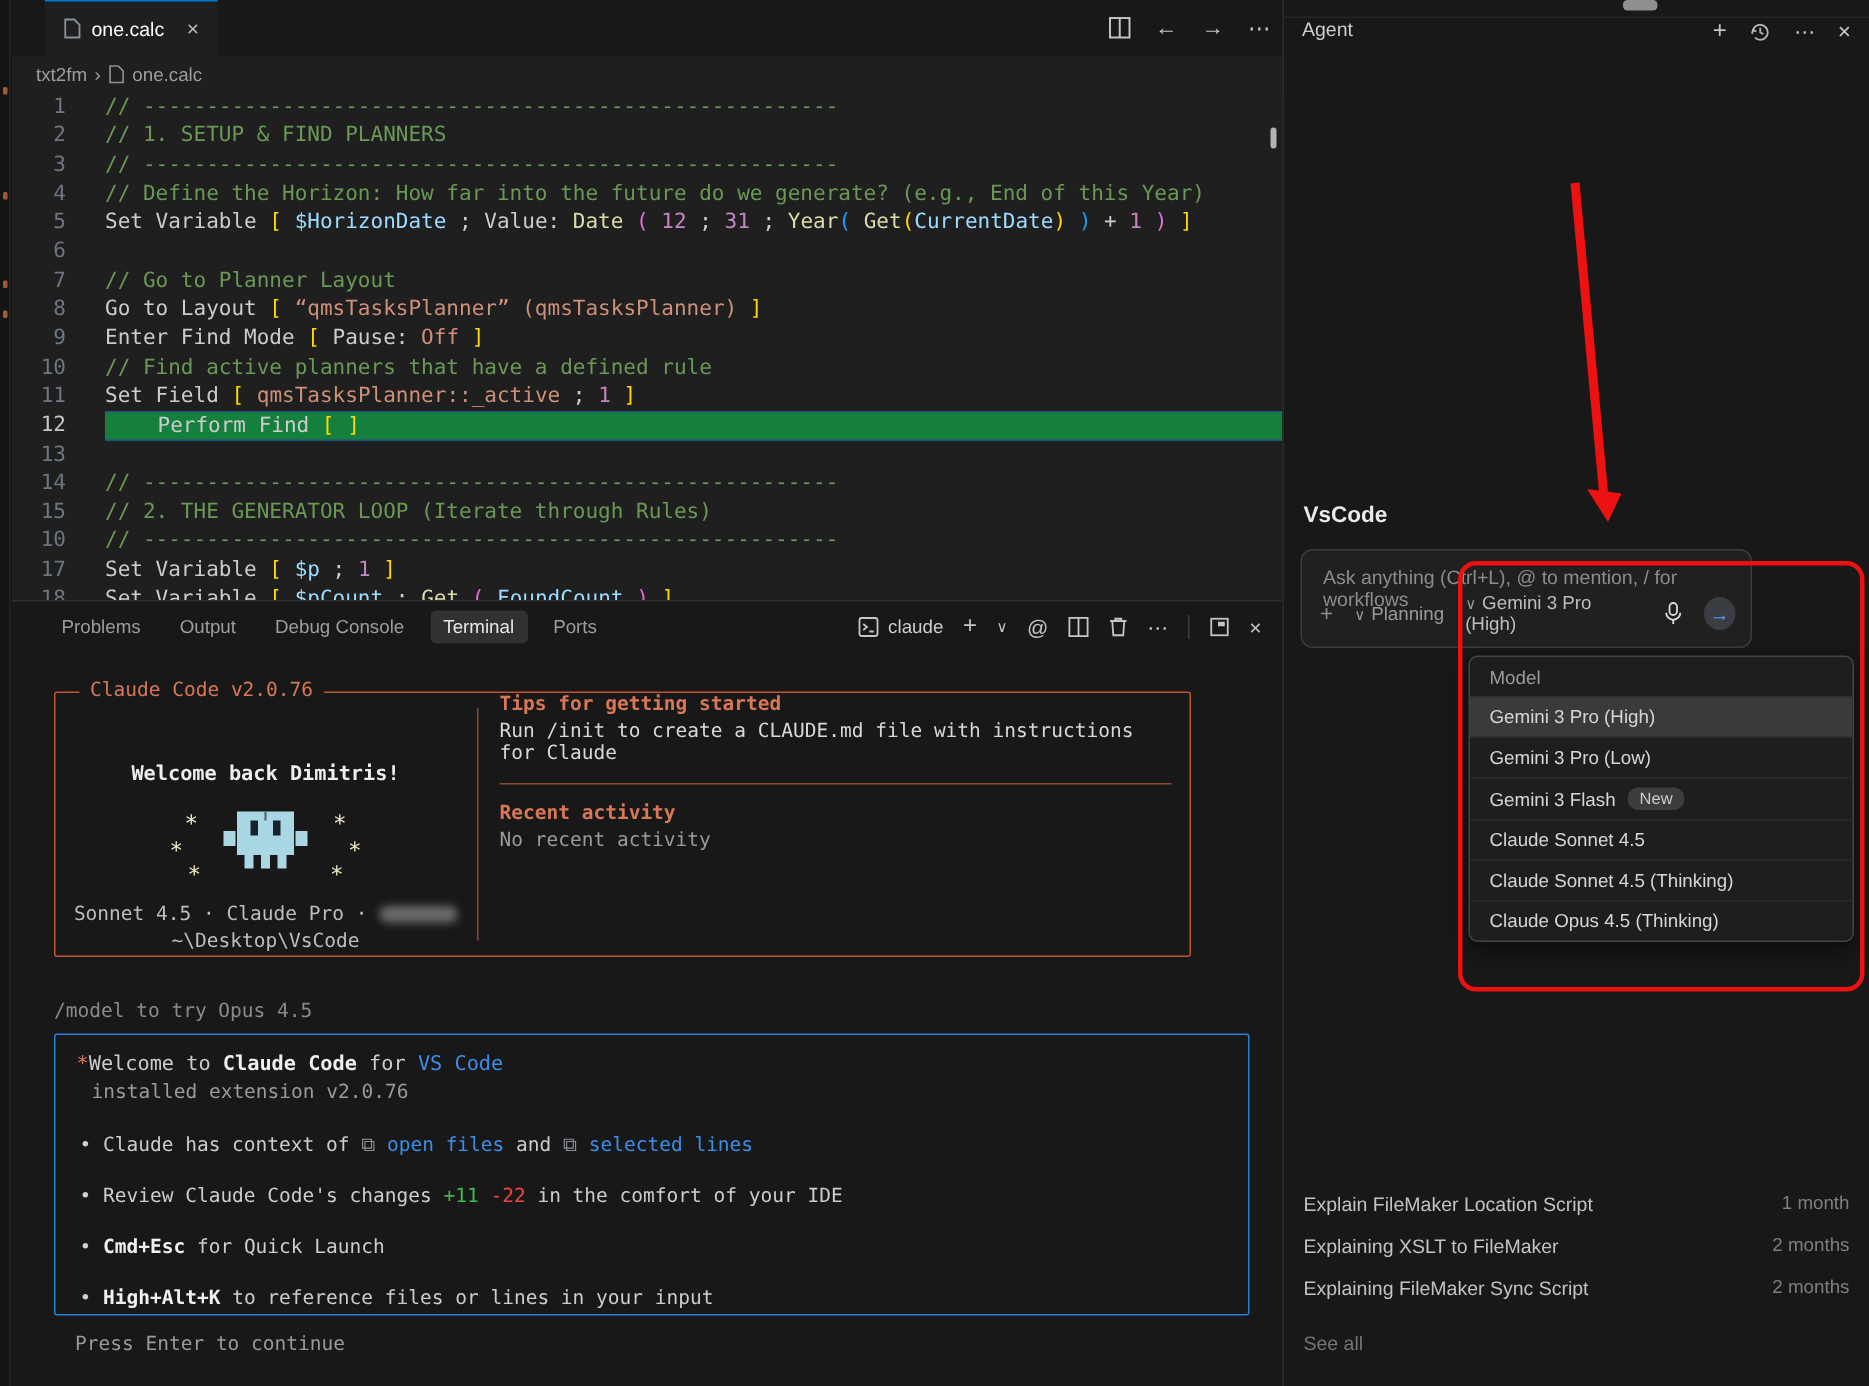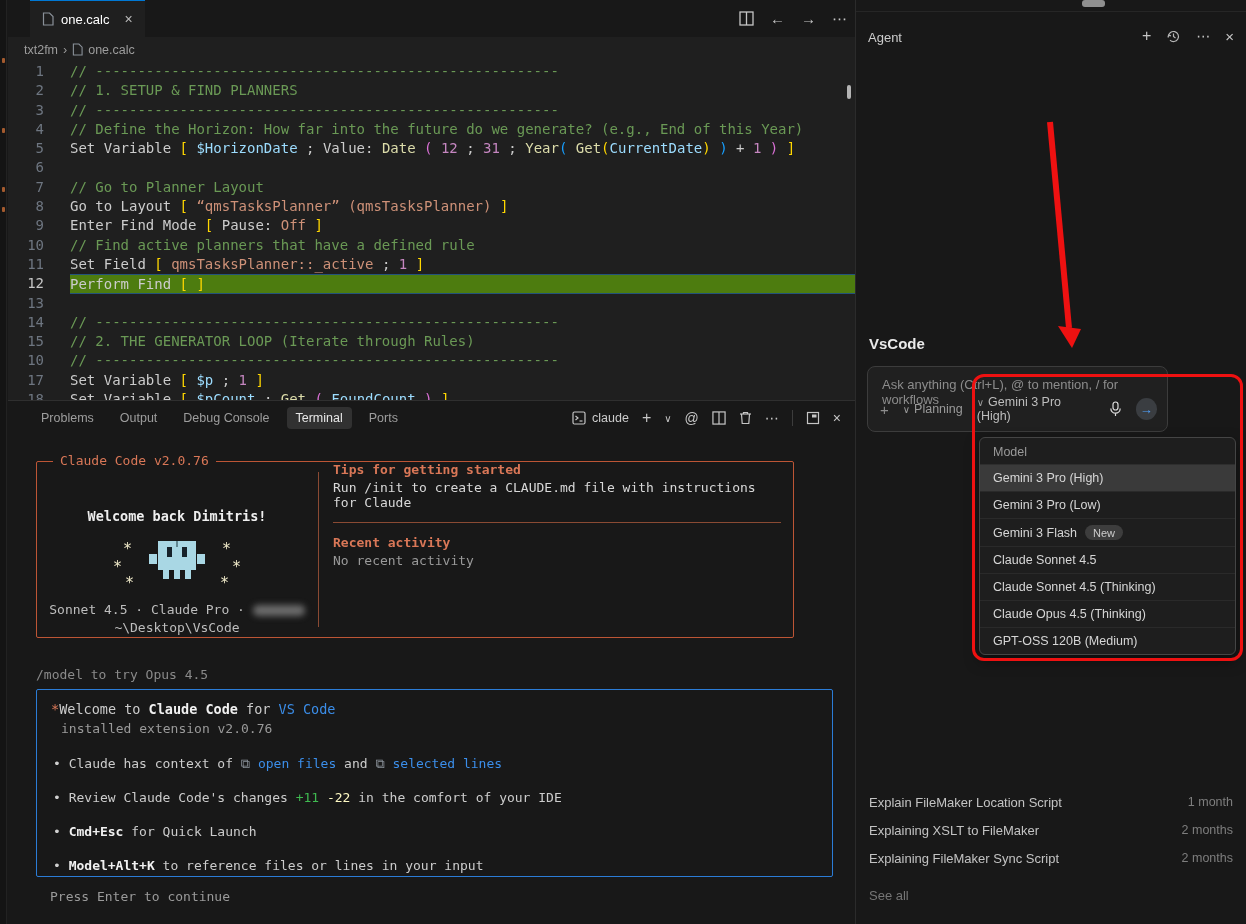--- a/index.html
+++ b/index.html
@@ -18,21 +18,21 @@
   .tab { position:relative; margin-left:22px; height:37px; padding:0 12px; background:#1f1f1f; display:flex; align-items:center; gap:7px;
          border-top:1.5px solid #0078d4; font-size:13px; color:#ffffff; }
   .tab .close { color:#bbbbbb; font-size:14px; margin-left:8px; cursor:pointer; }
   .tab-actions { position:absolute; right:8px; top:0; height:37px; display:flex; align-items:center; gap:16px; color:#c5c5c5; font-size:15px; }
   .breadcrumbs { position:absolute; left:0; top:37px; width:100%; height:25px; background:#1f1f1f; display:flex; align-items:center;
                  padding-left:16px; font-size:12.5px; color:#9d9d9d; gap:5px; }
   .code-area { position:absolute; left:0; top:62px; width:100%; height:338px; overflow:hidden; font-size:14px; line-height:19.3px; }
   .code-line { display:flex; height:19.3px; white-space:pre; }
   .ln { width:62px; text-align:right; padding-right:26px; color:#6e7681; flex:none; }
   .lc { flex:1; }
-  .code-line.hl .lc { background:#4d7c0f; border-top:1px solid #24537c; border-bottom:1px solid #24537c; }
+  .code-line.hl .lc { background:#15803d; border-top:1px solid #24537c; border-bottom:1px solid #24537c;padding-left:35px; }
   .code-line.hl .ln { color:#c6c6c6; }
   .t-com{color:#6A9955} .t-d{color:#cccccc} .t-v{color:#9CDCFE} .t-f{color:#DCDCAA}
   .t-n{color:#C586C0} .t-s{color:#CE9178} .t-br{color:#ffd700} .t-pp{color:#da70d6} .t-bp{color:#179fff}
   .scroll-dash { position:absolute; right:4px; top:85px; width:4px; height:14px; background:#cfcfcf; border-radius:2px; opacity:.85; }
 
   
   .panel { position:absolute; left:8px; top:400px; width:847px; height:660px; background:#181818; border-top:1px solid #2f2f2f; }
   .panel-tabs { position:absolute; left:0; top:0; width:100%; height:34px; display:flex; align-items:center; padding-left:24px; gap:8px; }
   .ptab { font-size:12.5px; color:#9d9d9d; padding:4px 9px; border-radius:4px; cursor:pointer; }
   .ptab.active { color:#e7e7e7; background:#313131; }
@@ -61,27 +61,27 @@
   .cc-muted { color:#9a9a9a; font-size:13px; margin-top:3px; }
 
   .model-hint { position:absolute; left:28px; top:266px; color:#8a8a8a; font-size:13px; }
 
   
   .wb { position:absolute; left:28px; top:288px; width:797px; height:188px; border:1px solid #2b7cd6; border-radius:2px; padding:11px 14px; }
   .wb-line1 { font-size:13.5px; color:#d8d8d8; }
   .wb-star { color:#d97757; }
   .wb-sub { color:#9a9a9a; font-size:13px; margin-top:4px; padding-left:10px; }
   .wb-bullet { position:absolute; left:16px; font-size:13px; color:#d0d0d0; }
-  .b-d{color:#d0d0d0} .b-lk{color:#3b8eea} .b-ic{color:#8a9199} .b-add{color:#3fb950} .b-del{color:#fef9c3} .b-b{font-weight:bold;color:#f0f0f0}
+  .b-d{color:#d0d0d0} .b-lk{color:#3b8eea} .b-ic{color:#8a9199} .b-add{color:#3fb950} .b-del{color:#ef4444} .b-b{font-weight:bold;color:#f0f0f0}
   .press-enter { position:absolute; left:42px; top:488px; color:#9a9a9a; font-size:13px; }
 
   
   .agent { position:absolute; left:855px; top:0; width:391px; height:924px; background:#181818; border-left:1px solid #2b2b2b; }
   .agent-topstrip { position:absolute; left:0; top:0; width:100%; height:12px; border-bottom:1px solid #262626; }
-  .agent-header { position:absolute; left:0; top:12px; width:100%; height:33px; display:flex; align-items:flex-end; padding:0 12px; }
+  .agent-header { position:absolute; left:0; top:12px; width:100%; height:33px; display:flex; align-items:flex-start; padding:0 12px; }
   .agent-title { font-size:13px; color:#cccccc; }
   .agent-hicons { margin-left:auto; display:flex; align-items:center; gap:15px; color:#b5b5b5; }
   .vscode-h { position:absolute; left:13px; top:335px; font-size:15px; font-weight:bold; color:#eaeaea; }
   .chat-box { position:absolute; left:11px; top:366px; width:301px; height:66px; background:#202020; border:1px solid #3c3c3c; border-radius:8px; }
   .chat-ph { position:absolute; left:14px; top:10px; font-size:13px; color:#8c8c8c; }
   .chat-row { position:absolute; left:12px; right:10px; bottom:8px; display:flex; align-items:center; gap:14px; color:#9a9a9a; font-size:12.5px; }
   .chev { font-size:10px; color:#9a9a9a; margin-right:4px; }
   .mic { margin-left:auto; }
   .send-btn { width:22px; height:22px; border-radius:50%; background:#3a3d41; display:flex; align-items:center; justify-content:center;
               color:#4fa3ff; font-size:13px; cursor:pointer; }
@@ -252,21 +252,21 @@
 
       <div class="wb">
         <div class="wb-line1">
           <span class="wb-star">*</span><span id="wb-line1"><span class="t-d">Welcome to </span><span class="b-b">Claude Code</span><span class="t-d"> for </span><span class="b-lk">VS Code</span></span>
         </div>
         <div class="wb-sub">installed extension v2.0.76</div>
         <div id="wb-bullets">
             <div class="wb-bullet" style="top: 66px;"><span class="b-d">• </span><span class="t-d">Claude has context of </span><span class="b-ic">⧉ </span><span class="b-lk">open files</span><span class="t-d"> and </span><span class="b-ic">⧉ </span><span class="b-lk">selected lines</span></div>
             <div class="wb-bullet" style="top: 100px;"><span class="b-d">• </span><span class="t-d">Review Claude Code's changes </span><span class="b-add">+11</span><span class="t-d"> </span><span class="b-del">-22</span><span class="t-d"> in the comfort of your IDE</span></div>
             <div class="wb-bullet" style="top: 134px;"><span class="b-d">• </span><span class="b-b">Cmd+Esc</span><span class="t-d"> for Quick Launch</span></div>
-            <div class="wb-bullet" style="top: 168px;"><span class="b-d">• </span><span class="b-b">Model+Alt+K</span><span class="t-d"> to reference files or lines in your input</span></div>
+            <div class="wb-bullet" style="top: 168px;"><span class="b-d">• </span><span class="b-b">High+Alt+K</span><span class="t-d"> to reference files or lines in your input</span></div>
           </div>
       </div>
 
       <div class="press-enter">Press Enter to continue</div>
     </div>
   </div>
 
   <div class="agent">
     <div class="agent-topstrip"></div>
     <div class="agent-header">
@@ -317,23 +317,20 @@
           </div>
           <div class="dd-item">
             <span>Claude Sonnet 4.5</span>
           </div>
           <div class="dd-item">
             <span>Claude Sonnet 4.5 (Thinking)</span>
           </div>
           <div class="dd-item">
             <span>Claude Opus 4.5 (Thinking)</span>
           </div>
-          <div class="dd-item">
-            <span>GPT-OSS 120B (Medium)</span>
-          </div>
         </div>
     </div>
 
     <div class="history" id="history-rows">
         <div class="hist-row">
           <span class="hist-title">Explain FileMaker Location Script</span>
           <span class="hist-age">1 month</span>
         </div>
         <div class="hist-row">
           <span class="hist-title">Explaining XSLT to FileMaker</span>

